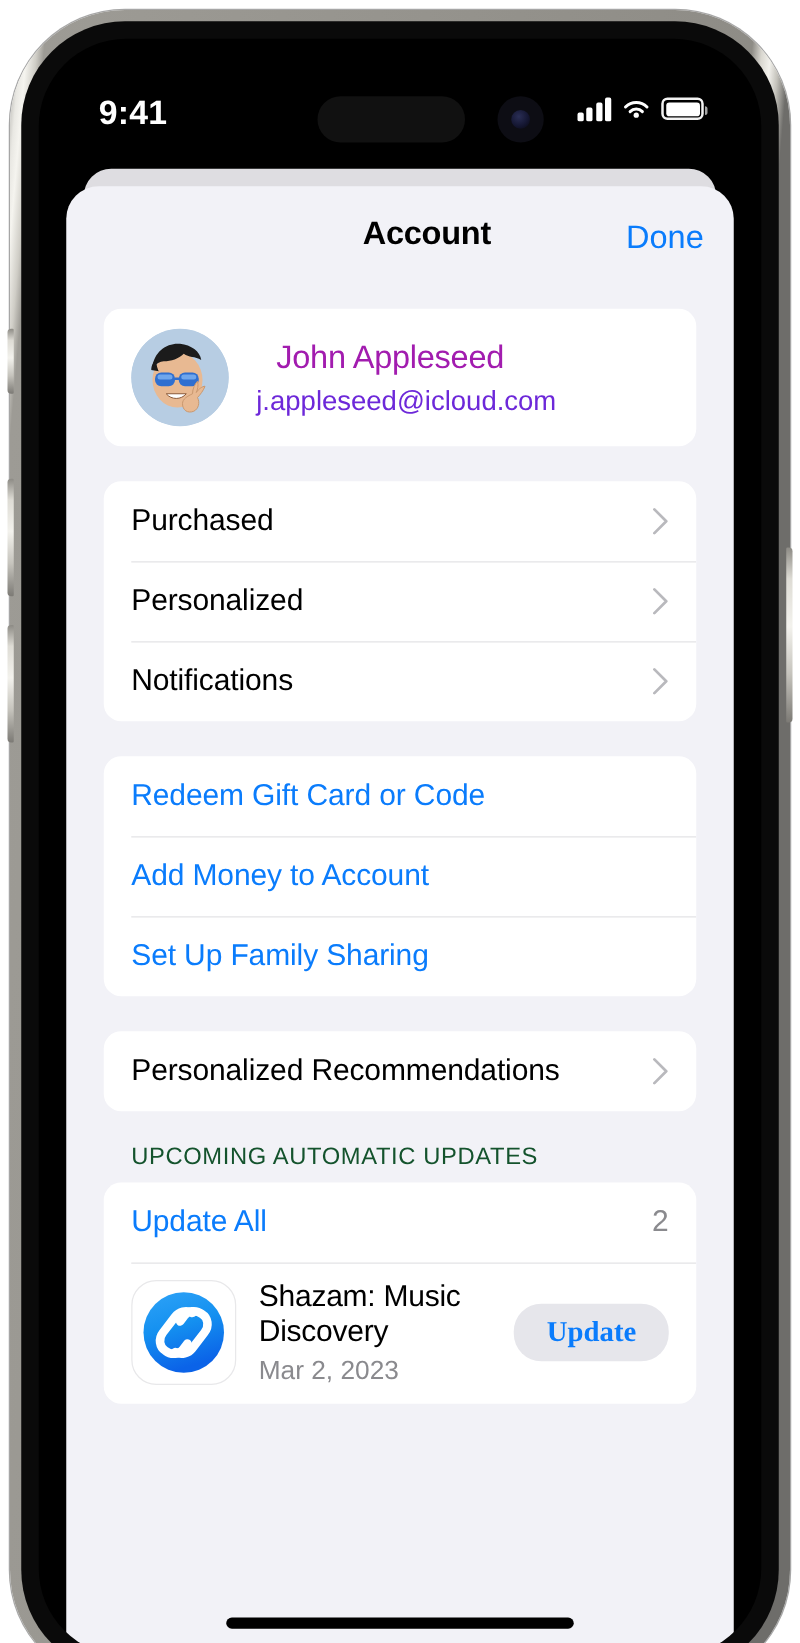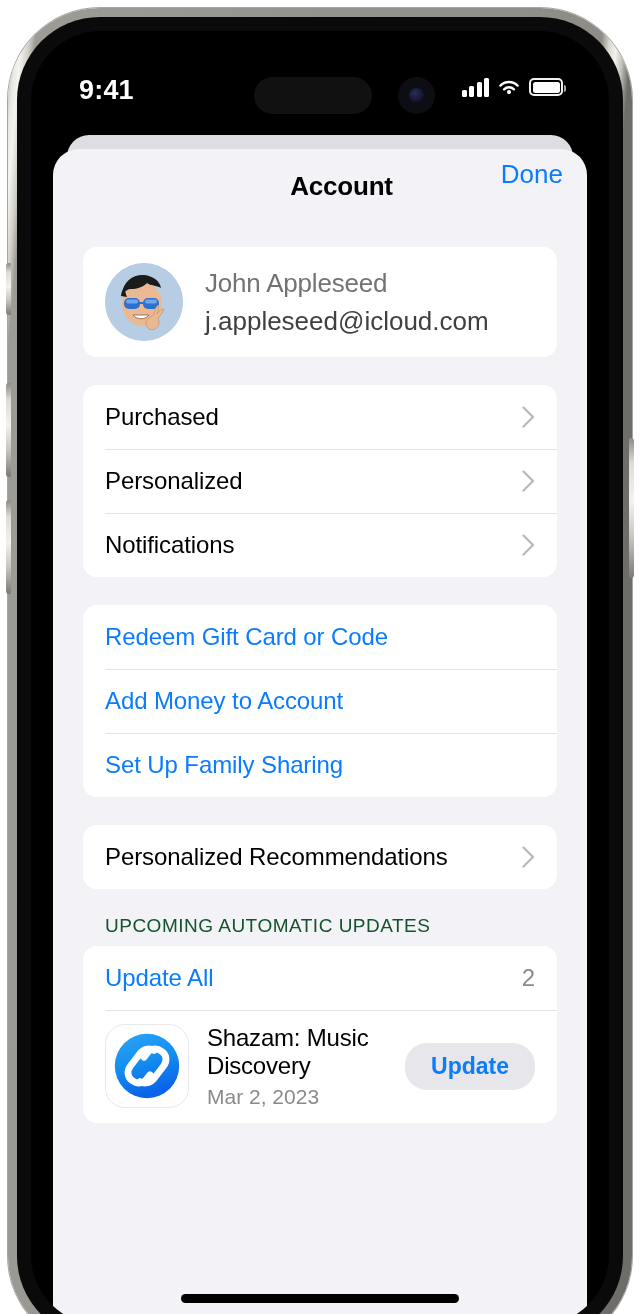--- a/index.html
+++ b/index.html
@@ -172,21 +172,21 @@
     text-align: center;
     font-size: 26px;
     font-weight: bold;
     color: #000;
     letter-spacing: -0.2px;
     margin-left: 43px;
   }
   #done-button {
     position: absolute;
     right: 24px;
-    top: 10px;
+    top: 25px;
     font-size: 26px;
     color: #0a7cfc;
     cursor: pointer;
   }
 
   
   #content {
     position: absolute;
     left: 0; right: 0;
     top: 74px; bottom: 0;
@@ -246,27 +246,28 @@
     height: 78px;
     border-radius: 50%;
     flex: none;
     background: #b7cde3;
     overflow: hidden;
     position: relative;
   }
   #profile-text { margin-left: 22px; }
   #profile-name {
     font-size: 26px;
-    color: #737373;
+    color: #a21caf;
     letter-spacing: -0.2px;
+    margin-left: 16px;
   }
   #profile-email {
     margin-top: 7px;
-    font-size: 26px;
-    color: #404040;
+    font-size: 22px;
+    color: #6d28d9;
   }
 
   .group-gap { height: 28px; }
   .section-header {
     padding: 26px 22px 9px 22px;
     font-size: 19px;
     color: #14532d;
     letter-spacing: 0.5px;
   }
 
@@ -315,21 +316,21 @@
   .update-btn {
     margin-left: auto;
     background: #e6e6eb;
     color: #0a7cfc;
     font-size: 23px;
     font-weight: bold;
     border: none;
     border-radius: 22px;
     padding: 10px 26px;
     cursor: pointer;
-    font-family: Liberation Sans, sans-serif;
+    font-family: Liberation Serif, serif;
   }
 
   
   #home-indicator {
     position: absolute;
     left: 50%;
     transform: translateX(-50%);
     bottom: 22px;
     width: 278px;
     height: 9px;

